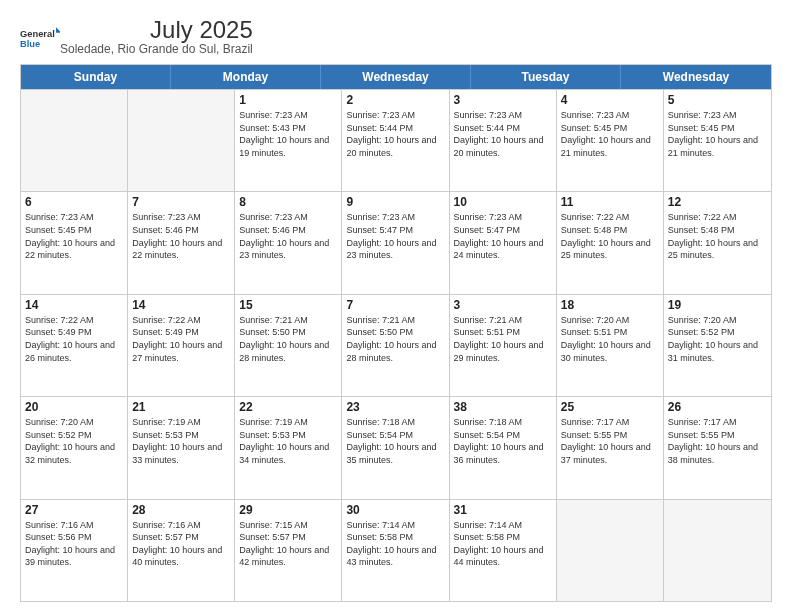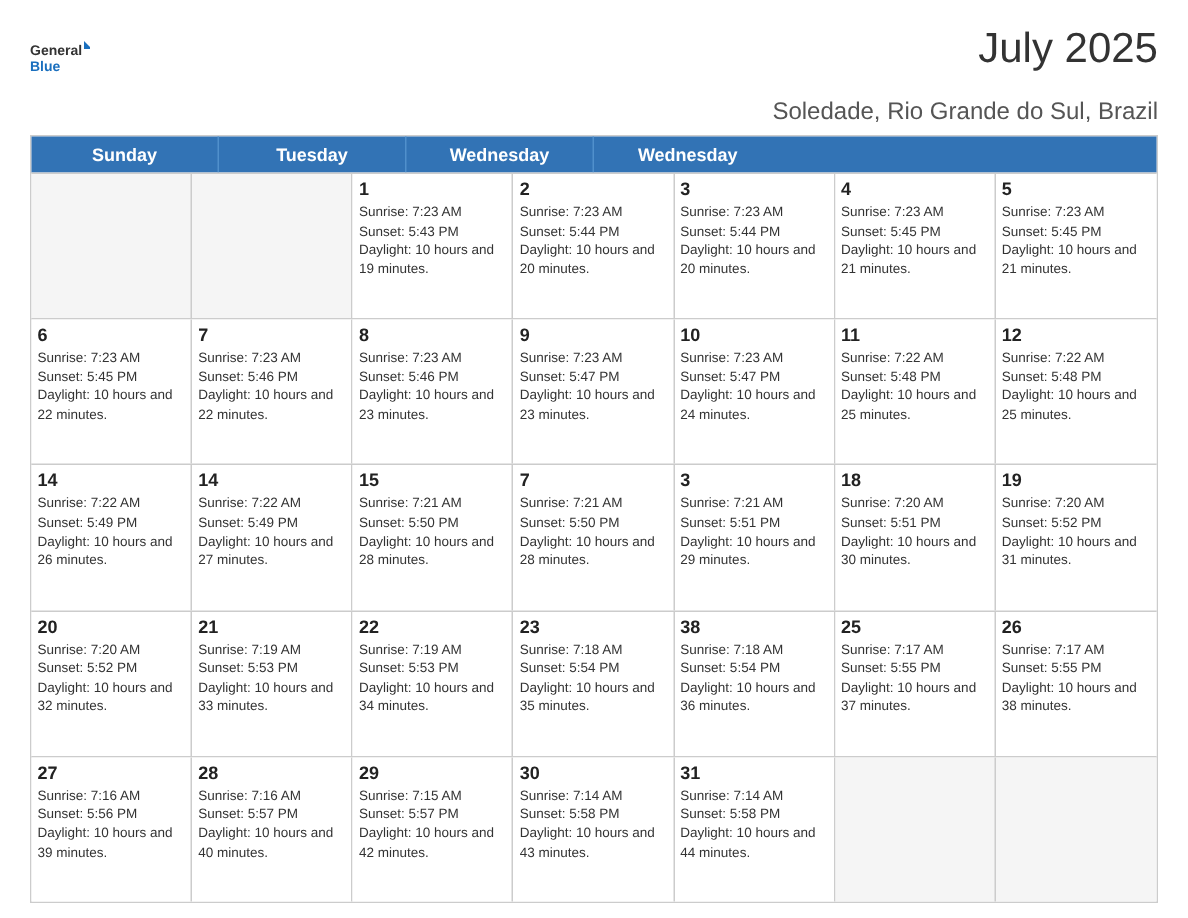--- a/index.html
+++ b/index.html
@@ -12,52 +12,50 @@
     }
     .page {
       width: 792px;
       height: 612px;
       padding: 18px 20px 10px 20px;
       display: flex;
       flex-direction: column;
     }
     .header {
       display: flex;
-      justify-content: space-between;
       align-items: flex-start;
       margin-bottom: 6px;
     }
     .logo {
       display: flex;
       align-items: center;
       gap: 4px;
     }
     .title-block {
       text-align: right;
     }
     .month-title {
-      font-size: 28px;
+      font-size: 24px;
       font-weight: normal;
       color: #333;
       line-height: 1;
     }
     .location {
-      font-size: 16px;
+      font-size: 12px;
       color: #555;
-      margin-top: 20px;
     }
     .calendar {
       flex: 1;
       display: flex;
       flex-direction: column;
       border: 1px solid #ccc;
     }
     .cal-header-row {
       display: grid;
-      grid-template-columns: repeat(6, 1fr);
+      grid-template-columns: repeat(5, 1fr);
       background: #3273b5;
     }
     .cal-header-cell {
       color: #fff;
       font-size: 12px;
       font-weight: bold;
       text-align: center;
       padding: 5px 4px;
       border-right: 1px solid #5090cc;
     }
@@ -109,22 +107,23 @@
 </div>
     <div class="title-block">
       <div class="month-title">July 2025</div>
       <div class="location">Soledade, Rio Grande do Sul, Brazil</div>
     </div>
   </div>
 
   <div class="calendar">
     <div class="cal-header-row">
       <div class="cal-header-cell">Sunday</div>
+      <div class="cal-header-cell">Monday</div>
+      <div class="cal-header-cell">Wednesday</div>
       <div class="cal-header-cell">Tuesday</div>
-      <div class="cal-header-cell">Wednesday</div>
       <div class="cal-header-cell">Wednesday</div>
     </div>
     <div class="cal-body" id="cal-body">
     <div class="cal-row">
           <div class="cal-cell empty"></div>
           <div class="cal-cell empty"></div>
           <div class="cal-cell">
         <div class="day-num">1</div>
         <div class="day-info">
           Sunrise: 7:23 AM<br>Sunset: 5:43 PM<br>Daylight: 10 hours and 19 minutes.

